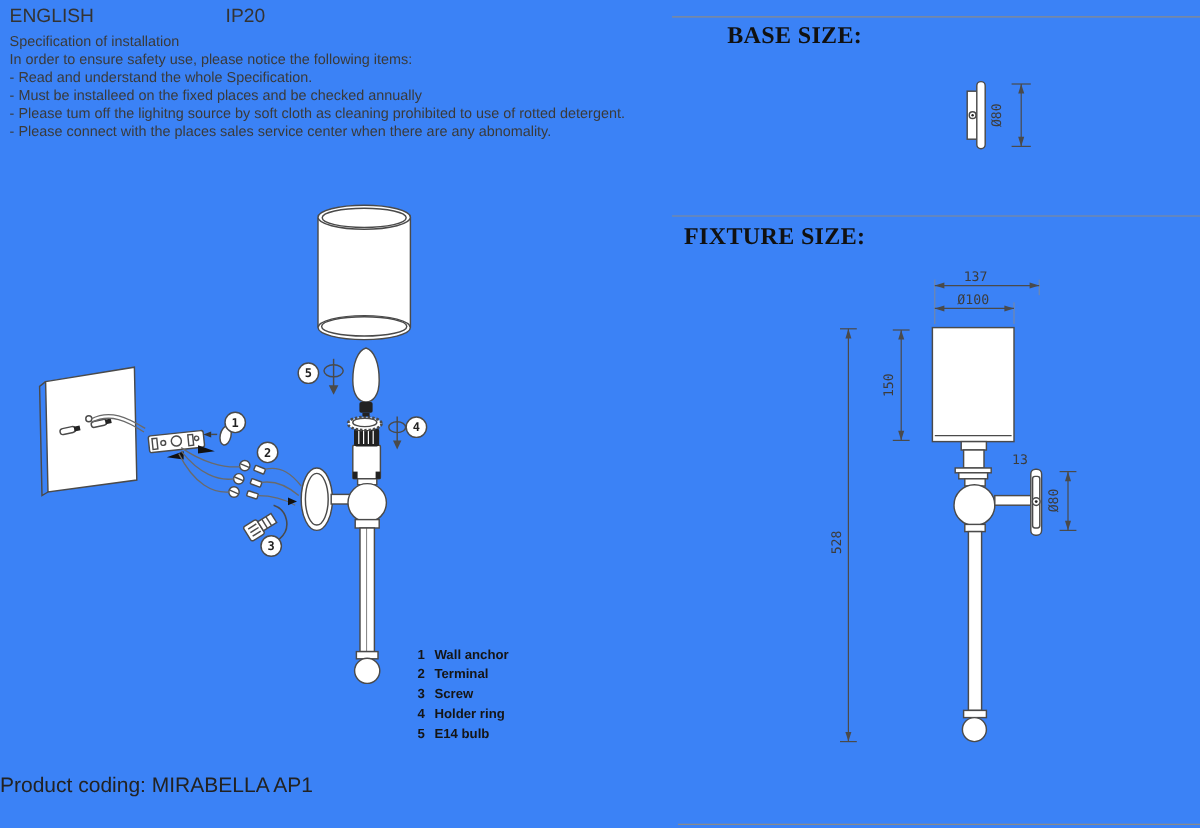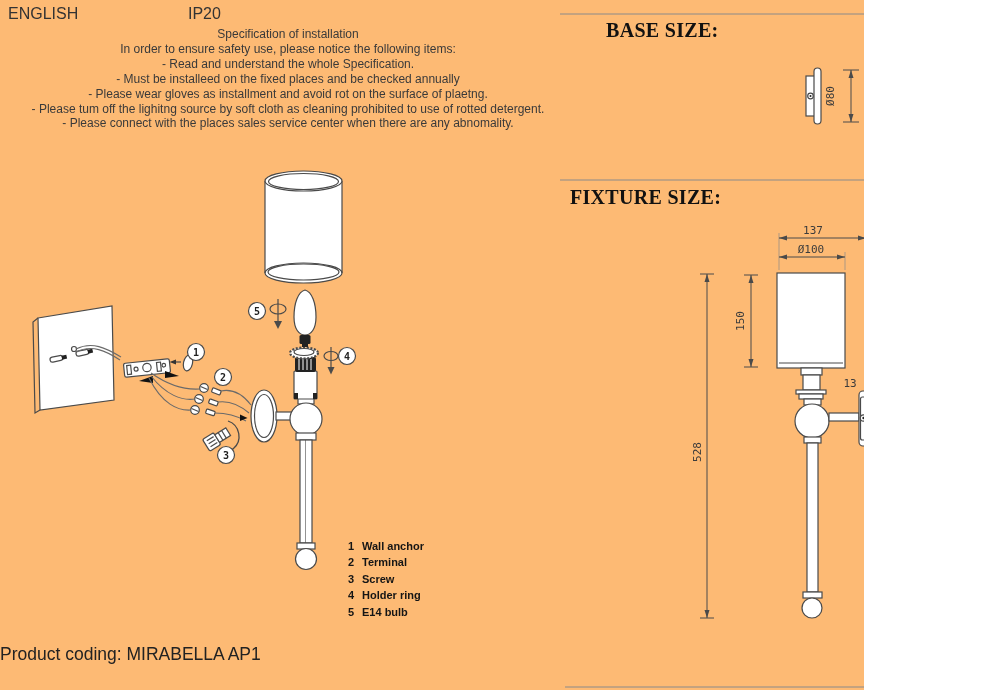--- a/index.html
+++ b/index.html
@@ -1,25 +1,25 @@
 <!DOCTYPE html>
 <html><head>
 <meta charset="utf-8">
 <style>
   html,body{margin:0;padding:0;background:#fff;}
   .page{
-    position:relative;width:864px;height:690px;background:#fdba74;overflow:hidden;
+    position:relative;width:1000px;height:690px;background:#3b82f6;overflow:hidden;
     font-family:"Liberation Sans",sans-serif;color:#2b2b2b;
   }
   
   .hdr{position:absolute;top:5px;left:8px;font-size:16px;color:#333;}
   .hdr .lang{display:inline-block;}
   .hdr .ip{display:inline-block;position:absolute;left:140px;top:0;margin-left:40px;}
   
-  .spec{position:absolute;top:27px;left:8px;width:560px;font-size:12px;line-height:14.9px;color:#3a3a3a;text-align:center;}
+  .spec{position:absolute;top:27px;left:8px;width:560px;font-size:12px;line-height:14.9px;color:#3a3a3a;}
   .spec div{white-space:nowrap;}
   
   .section-heading{
     position:absolute;left:570px;font-family:"Liberation Serif",serif;
     font-weight:bold;font-size:20px;letter-spacing:.3px;color:#111;
   }
   .h-base{top:19px;margin-left:36px;}
   .h-fixture{top:186px;}
   
   .legend{
@@ -45,21 +45,20 @@
   <div class="hdr">
     <span class="lang">ENGLISH</span>
     <span class="ip">IP20</span>
   </div>
 
   <div class="spec">
     <div>Specification of installation</div>
     <div>In order to ensure safety use, please notice the following items:</div>
     <div>- Read and understand the whole Specification.</div>
     <div>- Must be installeed on the fixed places and be checked annually</div>
-    <div>- Please wear gloves as installment and avoid rot on the surface of plaetng.</div>
     <div>- Please tum off the lighitng source by soft cloth as cleaning prohibited to use of rotted detergent.</div>
     <div>- Please connect with the places sales service center when there are any abnomality.</div>
   </div>
 
   <div class="section-heading h-base">BASE SIZE:</div>
   <div class="section-heading h-fixture">FIXTURE SIZE:</div>
 
   <div class="legend">
     <div class="row">
       <span class="num">1</span><span>Wall anchor</span>

